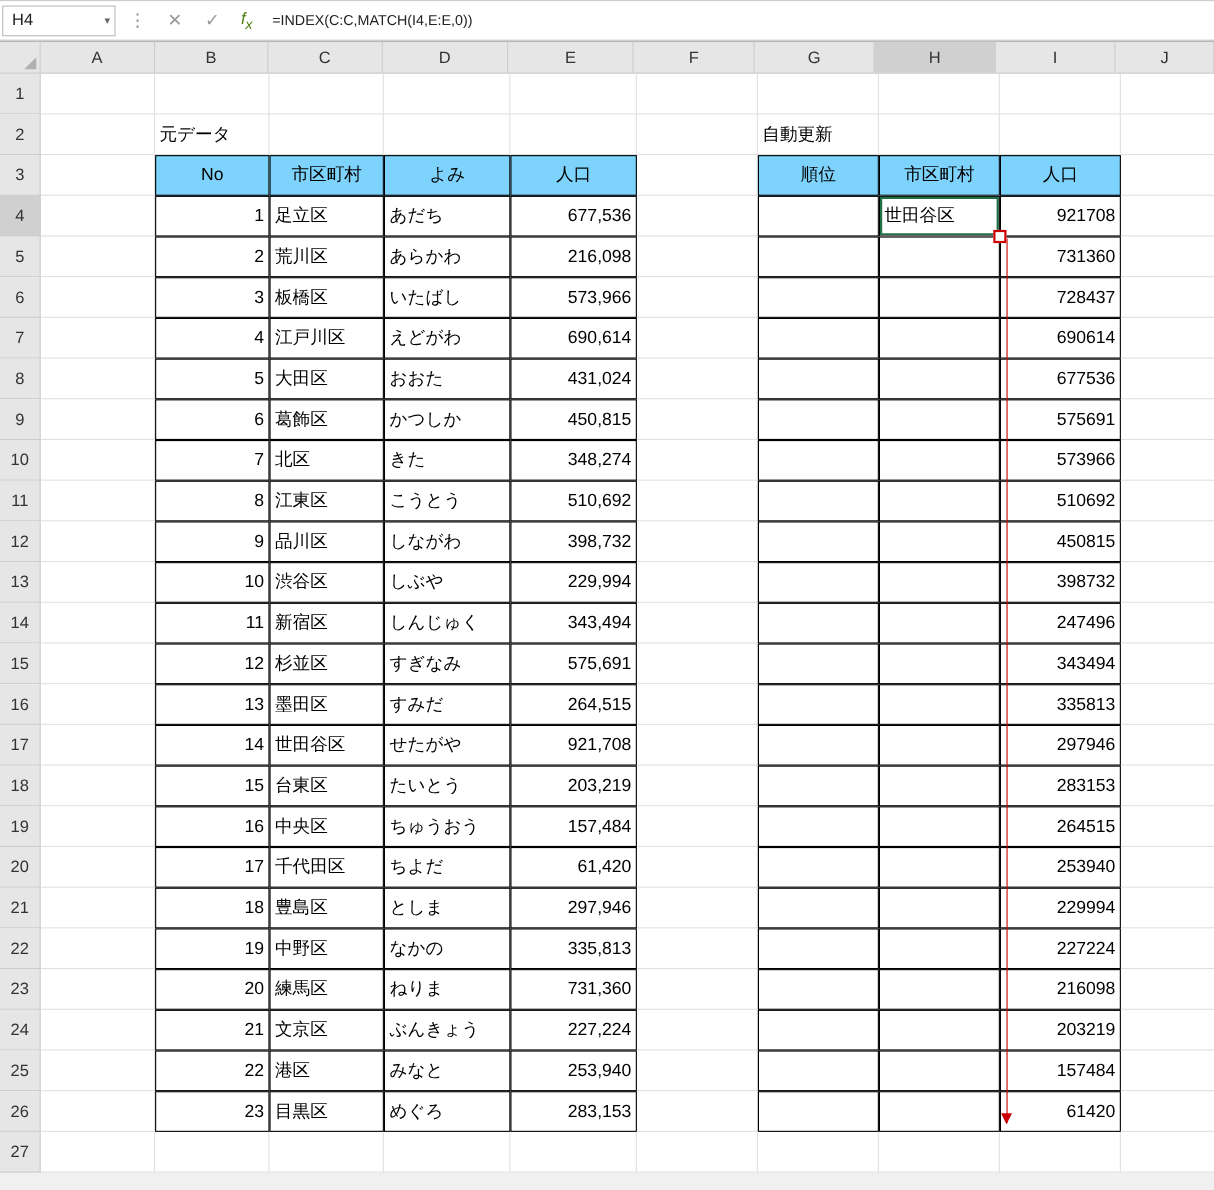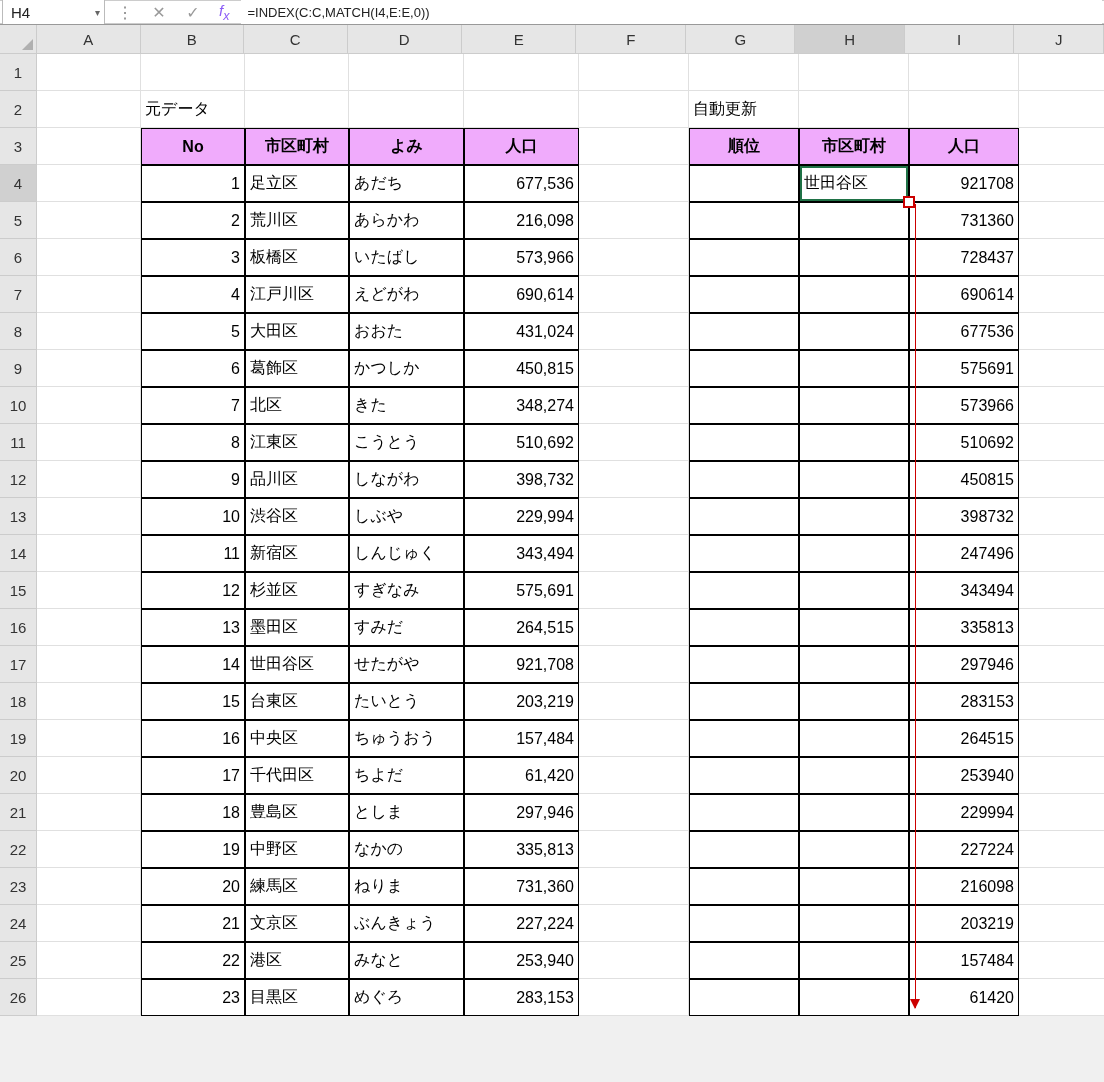--- a/index.html
+++ b/index.html
@@ -8,21 +8,21 @@
       font-size: 14px;
       background: #f0f0f0;
       width: 1104px;
       height: 1082px;
       overflow: hidden;
       user-select: none;
     }
     .formula-bar {
       display: flex;
       align-items: center;
-      height: 24px;
+      height: 37px;
       background: #fff;
       border-bottom: 1px solid #ccc;
       border-top: 1px solid #ccc;
       padding: 0 2px;
       gap: 6px;
     }
     .name-box {
       width: 103px;
       height: 28px;
       border: 1px solid #bbb;
@@ -47,21 +47,21 @@
       align-items: center;
       justify-content: center;
       font-size: 16px;
       color: #888;
     }
     .fb-btn.cancel { color: #999; }
     .fb-btn.enter { color: #999; }
     .fx-label {
       font-style: italic;
       font-size: 15px;
-      color: #8b5cf6;
+      color: #4d7c0f;
       padding: 0 6px;
     }
     .formula-input {
       flex: 1;
       height: 28px;
       border: none;
       background: #fff;
       font-size: 13px;
       color: #222;
       padding: 0 6px;
@@ -131,22 +131,22 @@
       align-items: center;
       padding: 0 4px;
       font-size: 16px;
       color: #000;
       overflow: hidden;
       white-space: nowrap;
       flex-shrink: 0;
     }
     .cell.right { justify-content: flex-end; }
     .cell.header {
-      background: #f0abfc;
-      font-weight: bold;
+      background: #7dd3fc;
+      font-weight: normal;
       justify-content: center;
       border: 1px solid #000 !important;
     }
     .cell.tb { border: 1px solid #000 !important; }
     .cell.selected {
       box-shadow: inset 0 0 0 2px #1f7246;
       background: #fff;
       position: relative;
       z-index: 2;
     }
@@ -549,16 +549,29 @@
         <div class="cell cB tb right">23</div>
         <div class="cell cC tb">目黒区</div>
         <div class="cell cD tb">めぐろ</div>
         <div class="cell cE tb right">283,153</div>
         <div class="cell cF"></div>
         <div class="cell cG tb"></div>
         <div class="cell cH tb"></div>
         <div class="cell cI tb right">61420</div>
         <div class="cell cJ"></div>
       </div>
+      <div class="row">
+        <div class="row-h">27</div>
+        <div class="cell cA"></div>
+        <div class="cell cB"></div>
+        <div class="cell cC"></div>
+        <div class="cell cD"></div>
+        <div class="cell cE"></div>
+        <div class="cell cF"></div>
+        <div class="cell cG"></div>
+        <div class="cell cH"></div>
+        <div class="cell cI"></div>
+        <div class="cell cJ"></div>
+      </div>
     </div>
   <div class="fill-handle" id="fill-handle" style="left: 903px; top: 171px;"></div>
   <div class="drag-arrow" id="drag-arrow" style="left: 915px; top: 179px; height: 804px;"></div>
 </div>
 
 </body></html>

